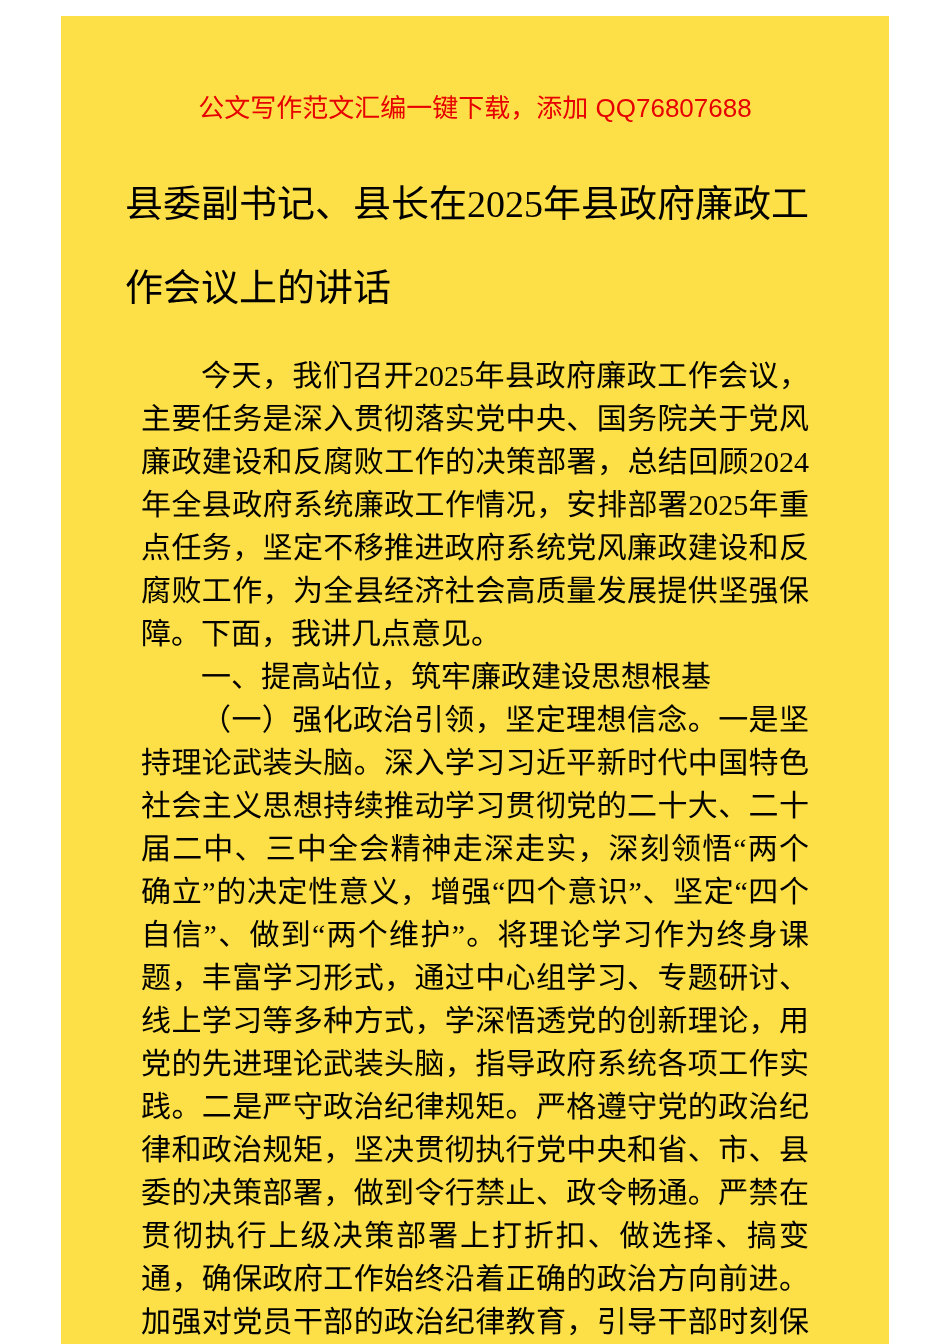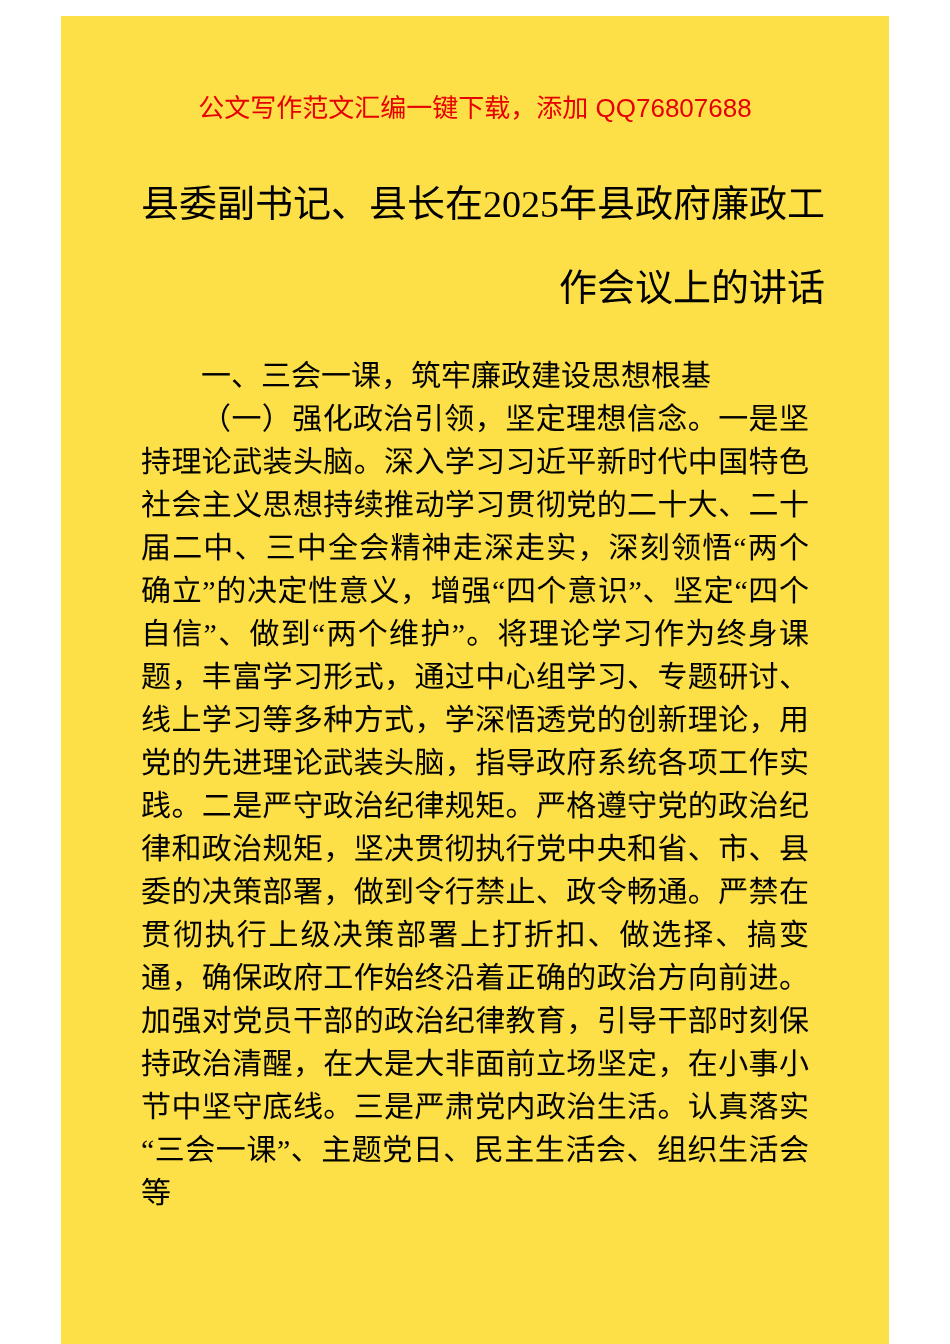--- a/index.html
+++ b/index.html
@@ -19,21 +19,21 @@
     padding-top: 76px;
     text-align: center;
     font-family: "Liberation Sans", "DejaVu Sans", sans-serif;
     font-size: 26px;
     line-height: 32px;
     font-weight: 400;
   }
   .doc-title {
     width: 700px;
     margin: 38px auto 0;
-    text-align: right;
+    text-align: left;
     color: #000000;
     font-family: "Liberation Serif", sans-serif;
     font-size: 38px;
     line-height: 84px;
     font-weight: 400;
   }
   .doc-body {
     width: 668px;
     margin: 24px auto 0;
     color: #000000;
@@ -53,17 +53,18 @@
 </head>
 <body>
 
 <div class="page">
 
   <div class="notice" style="color: rgb(230, 0, 0);">公文写作范文汇编一键下载，添加 QQ76807688</div>
 
   <h1 class="doc-title">县委副书记、县长在2025年县政府廉政工作会议上的讲话</h1>
 
   <div class="doc-body">
-    <p class="indent">一、三会一课，筑牢廉政建设思想根基</p>
+    <p class="indent">今天，我们召开2025年县政府廉政工作会议，主要任务是深入贯彻落实党中央、国务院关于党风廉政建设和反腐败工作的决策部署，总结回顾2024年全县政府系统廉政工作情况，安排部署2025年重点任务，坚定不移推进政府系统党风廉政建设和反腐败工作，为全县经济社会高质量发展提供坚强保障。下面，我讲几点意见。</p>
+    <p class="indent">一、提高站位，筑牢廉政建设思想根基</p>
     <p class="indent">（一）强化政治引领，坚定理想信念。一是坚持理论武装头脑。深入学习习近平新时代中国特色社会主义思想持续推动学习贯彻党的二十大、二十届二中、三中全会精神走深走实，深刻领悟“两个确立”的决定性意义，增强“四个意识”、坚定“四个自信”、做到“两个维护”。将理论学习作为终身课题，丰富学习形式，通过中心组学习、专题研讨、线上学习等多种方式，学深悟透党的创新理论，用党的先进理论武装头脑，指导政府系统各项工作实践。二是严守政治纪律规矩。严格遵守党的政治纪律和政治规矩，坚决贯彻执行党中央和省、市、县委的决策部署，做到令行禁止、政令畅通。严禁在贯彻执行上级决策部署上打折扣、做选择、搞变通，确保政府工作始终沿着正确的政治方向前进。加强对党员干部的政治纪律教育，引导干部时刻保持政治清醒，在大是大非面前立场坚定，在小事小节中坚守底线。三是严肃党内政治生活。认真落实“三会一课”、主题党日、民主生活会、组织生活会等</p>
   </div>
 
 </div>
 
 </body></html>

